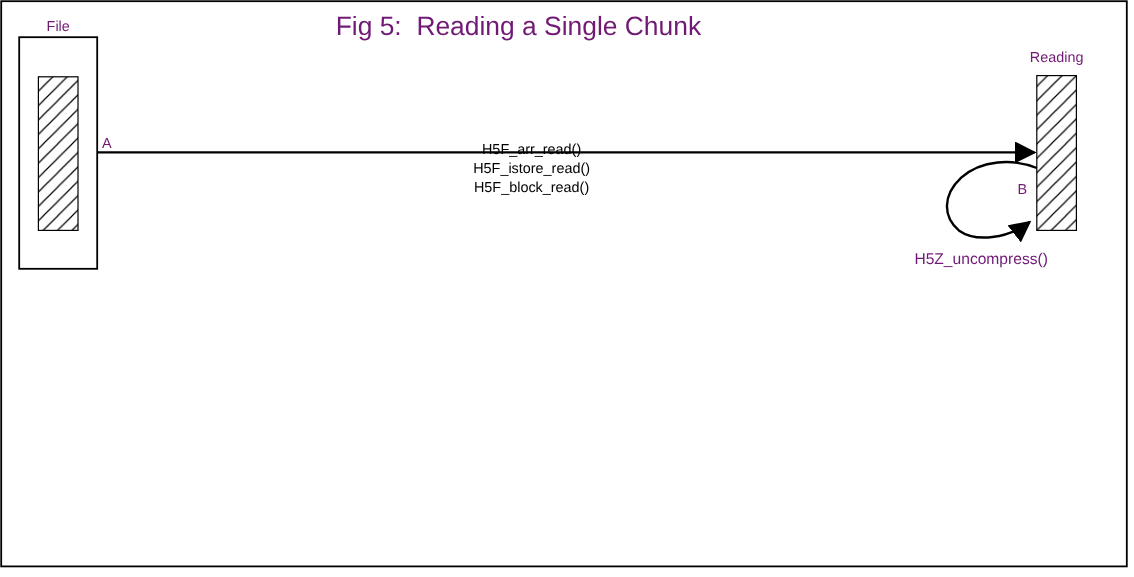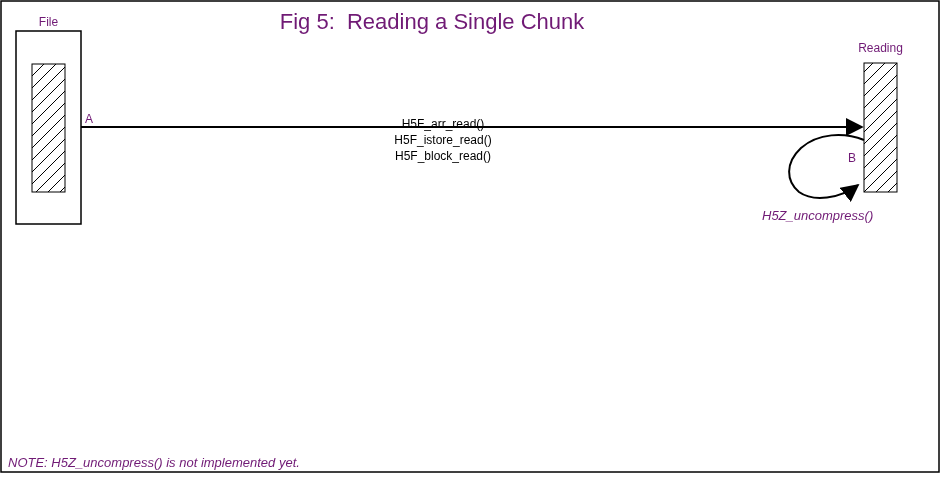--- a/index.html
+++ b/index.html
@@ -47,21 +47,20 @@
     text-align: center;
     font-size: 12px;
     margin-top: 36px;
   }
   .fn-stack .fn-line {
     height: 16px;
     line-height: 16px;
   }
   .small-text {
     font-size: 13px;
-    font-style: italic;
   }
 </style>
 </head>
 <body>
 
 <div id="canvas">
 
   <svg id="shapes" width="945" height="481" viewBox="0 0 945 481" xmlns="http://www.w3.org/2000/svg">
     <defs>
       <pattern id="hatch" patternUnits="userSpaceOnUse" width="12" height="12">
@@ -96,15 +95,14 @@
   <div class="txt label" style="left:848px; top:151px;">B</div>
 
   <div class="fn-stack">
     <div class="fn-line">H5F_arr_read()</div>
     <div class="fn-line">H5F_istore_read()</div>
     <div class="fn-line">H5F_block_read()</div>
   </div>
 
   <div class="txt small-text" style="left:762px; top:208px;">H5Z_uncompress()</div>
 
-  <div class="txt small-text" style="left:8px; top:455px;">NOTE: H5Z_uncompress() is not implemented yet.</div>
 
 </div>
 
 </body></html>

